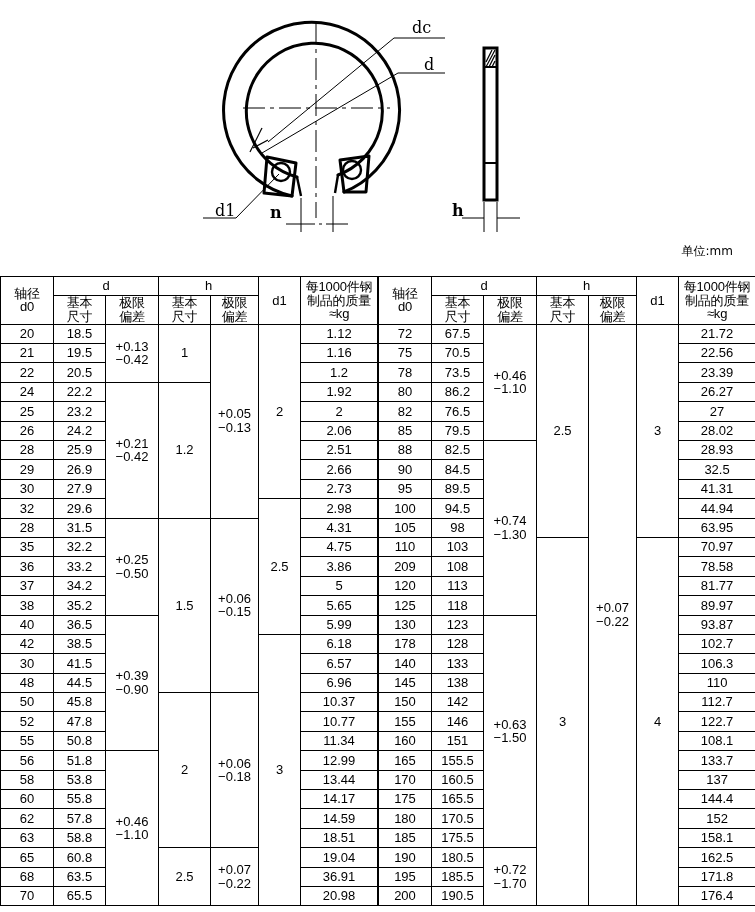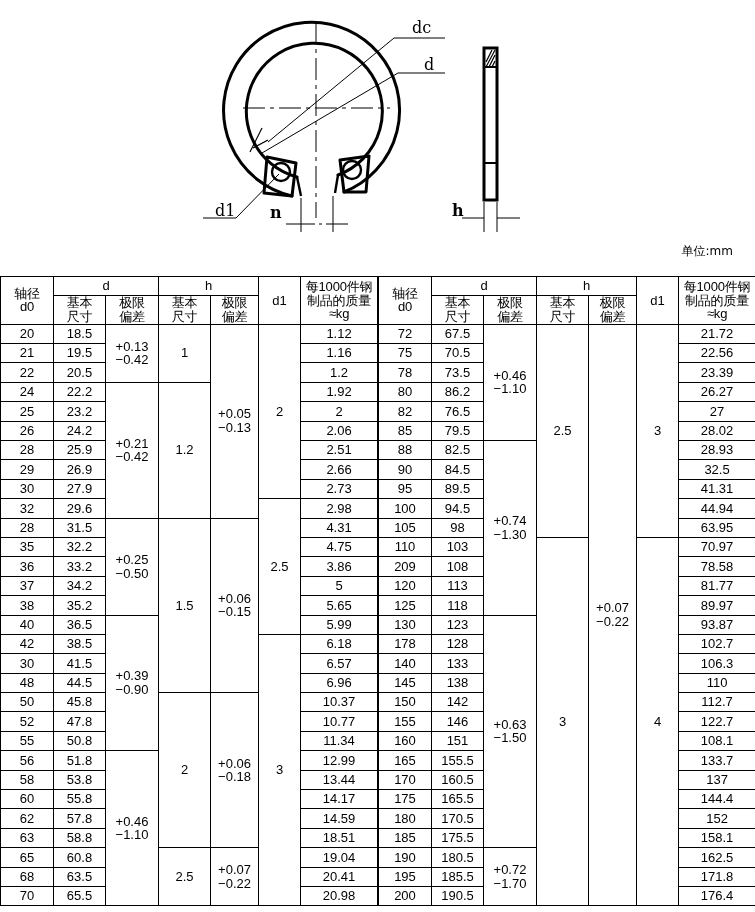--- a/index.html
+++ b/index.html
@@ -378,21 +378,21 @@
             <td rowspan="3">2.5</td>
             <td rowspan="3" class="tol">
               <span>+0.07</span>
               <span>−0.22</span>
             </td>
             <td>19.04</td>
           </tr>
           <tr>
             <td>68</td>
             <td>63.5</td>
-            <td>20.41</td>
+            <td>36.91</td>
           </tr>
           <tr>
             <td>70</td>
             <td>65.5</td>
             <td>20.98</td>
           </tr>
         </tbody>
     </table>
   </div>
 

